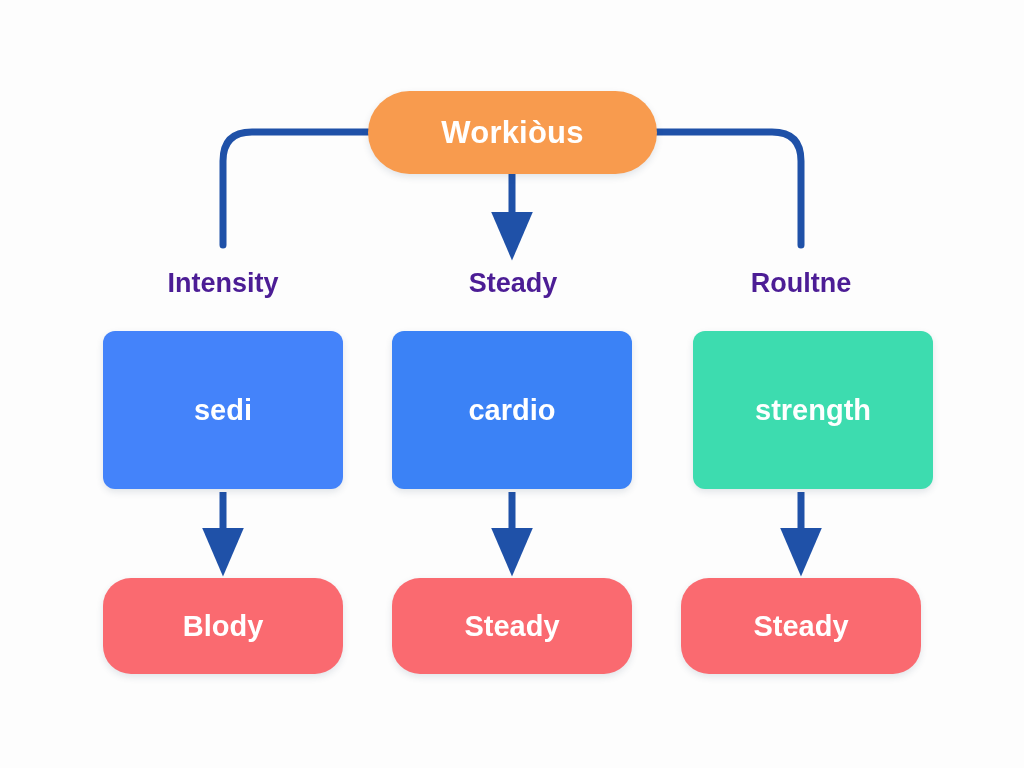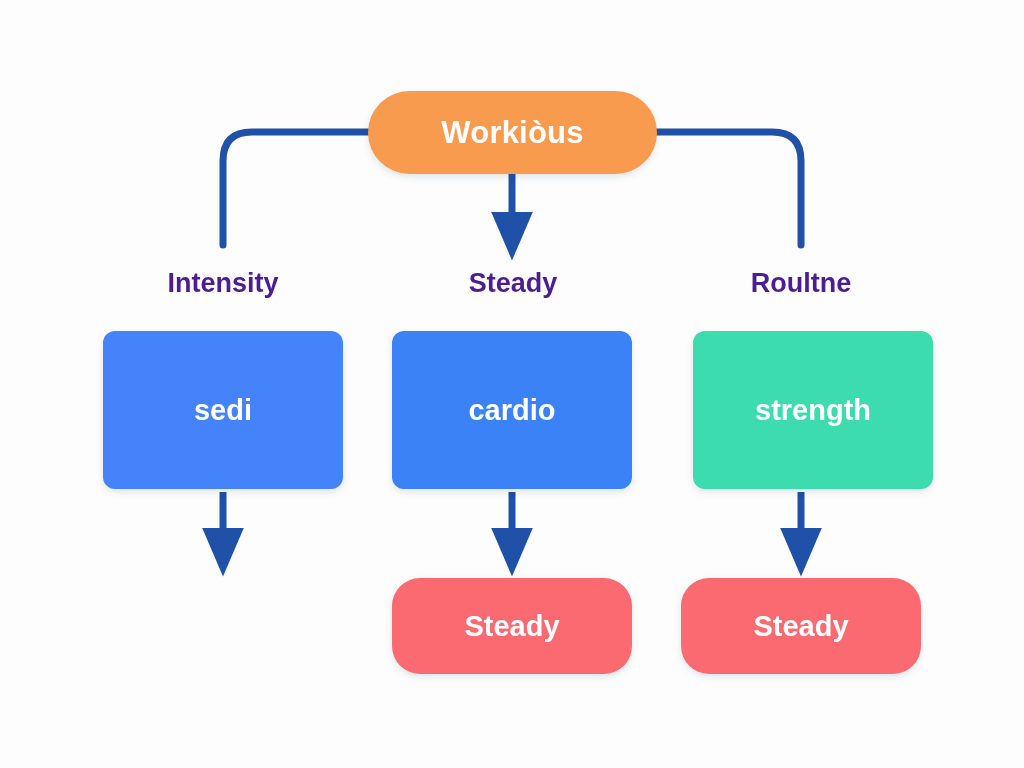--- a/index.html
+++ b/index.html
@@ -113,16 +113,17 @@
   <div class="node root-node">Workiòus</div>
 
   <div class="branch-label label-0">Intensity</div>
   <div class="branch-label label-1">Steady</div>
   <div class="branch-label label-2">Roultne</div>
 
   <div class="node mid-node mid-0">sedi</div>
   <div class="node mid-node mid-1">cardio</div>
   <div class="node mid-node mid-2">strength</div>
 
+  <div class="node leaf-node leaf-0">Blody</div>
   <div class="node leaf-node leaf-1">Steady</div>
   <div class="node leaf-node leaf-2">Steady</div>
 
 </div>
 
 </body></html>

